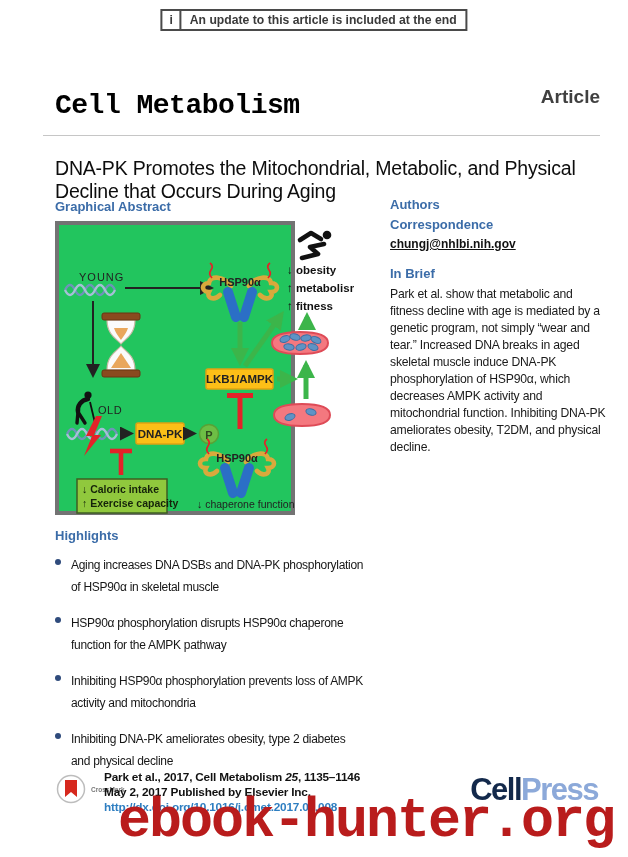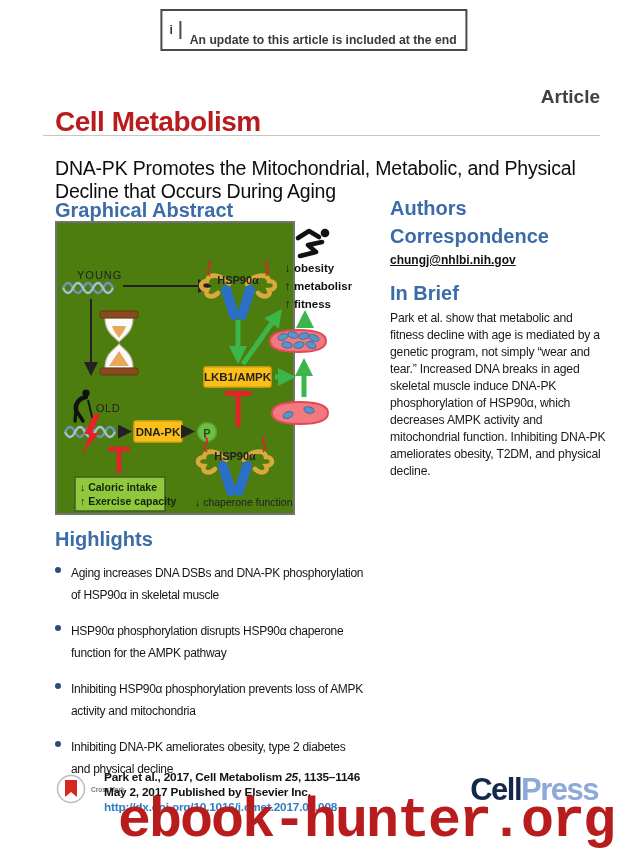--- a/index.html
+++ b/index.html
@@ -4,34 +4,34 @@
 <style>
   html,body{margin:0;padding:0;background:#888;}
   .page{position:relative;width:628px;height:857px;background:#ffffff;margin:0 auto;
         font-family:"Liberation Sans",sans-serif;overflow:hidden;}
 
   
   .update-banner{position:absolute;top:9px;left:50%;transform:translateX(-50%);
     display:flex;align-items:center;border:2px solid #4a4a4a;background:#fff;
     font-size:12.2px;font-weight:bold;color:#3a3a3a;white-space:nowrap;}
   .update-banner .info-i{padding:2px 7px;border-right:2px solid #4a4a4a;}
-  .update-banner .banner-text{padding:2px 9px 2px 8px;margin-top:20px;}
+  .update-banner .banner-text{padding:2px 9px 2px 8px;}
 
   .article-label{position:absolute;top:86px;right:28px;font-size:19px;font-weight:bold;color:#404040;}
-  .journal-title{position:absolute;top:106px;left:55px;font-size:28px;font-weight:bold;
-    color:#b91c1c;letter-spacing:-0.5px;}
+  .journal-title{position:absolute;top:90px;left:55px;font-size:28px;font-weight:bold;
+    color:#000000;letter-spacing:-0.5px;font-family:Liberation Mono, monospace;}
   .masthead-rule{position:absolute;top:135px;left:43px;width:557px;height:1px;background:#c6c6c6;}
   .paper-title{position:absolute;top:144px;left:55px;width:552px;font-size:19.5px;font-weight:normal;
     color:#0d0d0d;line-height:23px;letter-spacing:-0.2px;}
 
-  .section-heading{font-size:20px;font-weight:600;color:#3B6CA8;}
+  .section-heading{font-size:13px;font-weight:600;color:#3B6CA8;}
 
   .ga-heading{position:absolute;top:199px;left:55px;}
-  .ga-box{position:absolute;top:221px;left:55px;width:240px;height:294px;border:2px solid #737373;
-    box-sizing:border-box;background:#4d7c0f;}
+  .ga-box{position:absolute;top:221px;left:55px;width:240px;height:294px;border:4px solid #737373;
+    box-sizing:border-box;background:#22c55e;}
 
   .right-col{position:absolute;top:197px;left:390px;width:218px;}
   .right-col .section-heading{margin:0 0 5px 0;}
   .authors-text{font-size:11.8px;font-weight:bold;color:#1a1a1a;line-height:16.5px;
     letter-spacing:-0.3px;margin:0 0 15px 0;}
   .email-text{font-size:12px;font-weight:bold;color:#111;margin:0 0 15px 0;text-decoration:underline;}
   .inbrief-text{font-size:12.2px;color:#1a1a1a;line-height:17px;letter-spacing:-0.2px;margin:0;}
 
   .highlights{position:absolute;top:528px;left:55px;width:312px;}
   .highlights .section-heading{margin:0 0 11px 0;}

